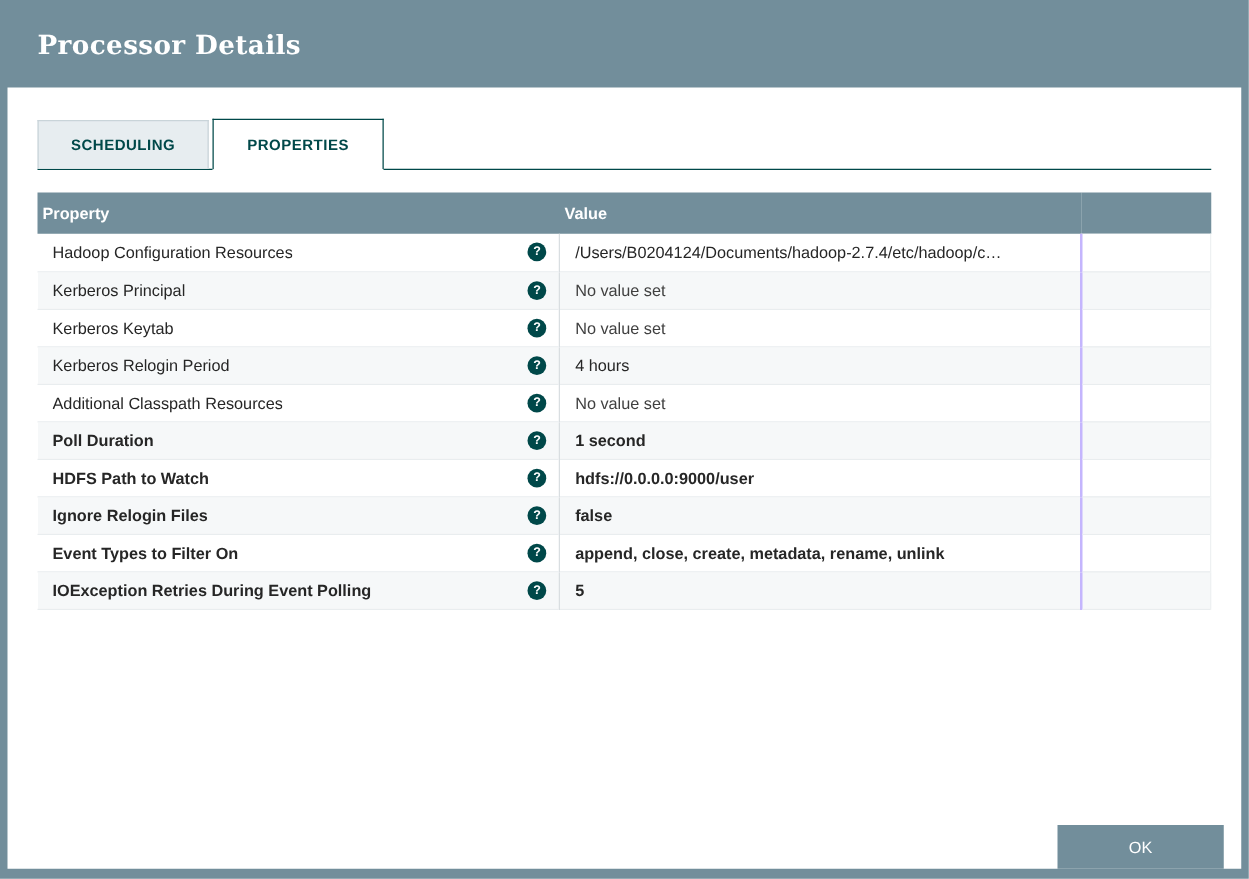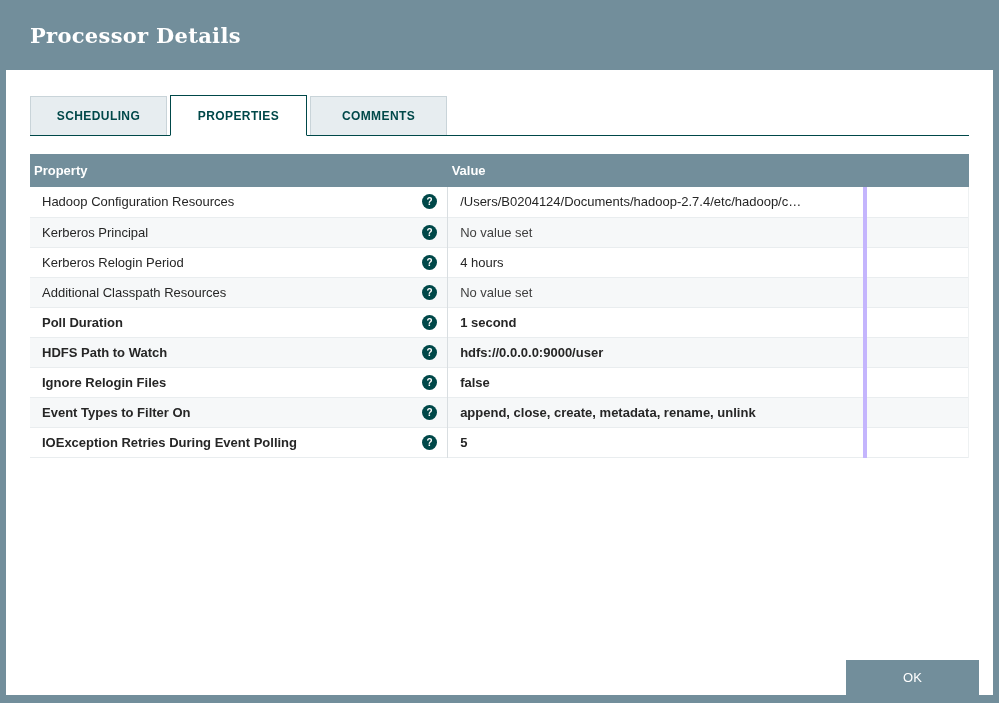--- a/index.html
+++ b/index.html
@@ -108,21 +108,21 @@
     flex: 0 0 auto;
     width: 15px; height: 15px; border-radius: 50%;
     background: #004849; color: #ffffff;
     font-size: 10px; font-weight: bold;
     display: inline-flex; align-items: center; justify-content: center;
     margin-left: 8px;
     cursor: default;
   }
   td.val {
     padding: 0 10px 0 12px;
-    border-right: 4px solid #c4b5fd;
+    border-right: 2px solid #c4b5fd;
     white-space: nowrap; overflow: hidden; text-overflow: ellipsis;
   }
   td.filler { border-right: 1px solid #eef1f2; }
   tr.required .prop-name, tr.required td.val { font-weight: bold; }
   td.val.no-value { color: #404040; font-weight: normal; }
 
   
   .ok-button {
     position: absolute; right: 20px; bottom: 8px;
     width: 133px; height: 35px;
@@ -139,21 +139,20 @@
 
 <div class="dialog-header">
   <h1 class="dialog-title">Processor Details</h1>
 </div>
 
 <div class="dialog-body">
 
   <div class="tab-bar">
     <div class="tab">SCHEDULING</div>
     <div class="tab active">PROPERTIES</div>
-    <div class="tab">COMMENTS</div>
   </div>
 
 
   <table class="properties">
     <thead>
       <tr>
         <th class="col-property">Property</th>
         <th class="col-value">Value</th>
         <th class="col-filler"></th>
       </tr>
@@ -175,20 +174,30 @@
               <span class="prop-name">Kerberos Principal</span>
               <span class="help">?</span>
             </div>
           </td>
         <td class="val no-value">No value set</td>
         <td class="filler"></td>
       </tr>
       <tr>
         <td class="prop">
             <div class="prop-inner">
+              <span class="prop-name">Kerberos Keytab</span>
+              <span class="help">?</span>
+            </div>
+          </td>
+        <td class="val no-value">No value set</td>
+        <td class="filler"></td>
+      </tr>
+      <tr>
+        <td class="prop">
+            <div class="prop-inner">
               <span class="prop-name">Kerberos Relogin Period</span>
               <span class="help">?</span>
             </div>
           </td>
         <td class="val">4 hours</td>
         <td class="filler"></td>
       </tr>
       <tr>
         <td class="prop">
             <div class="prop-inner">

